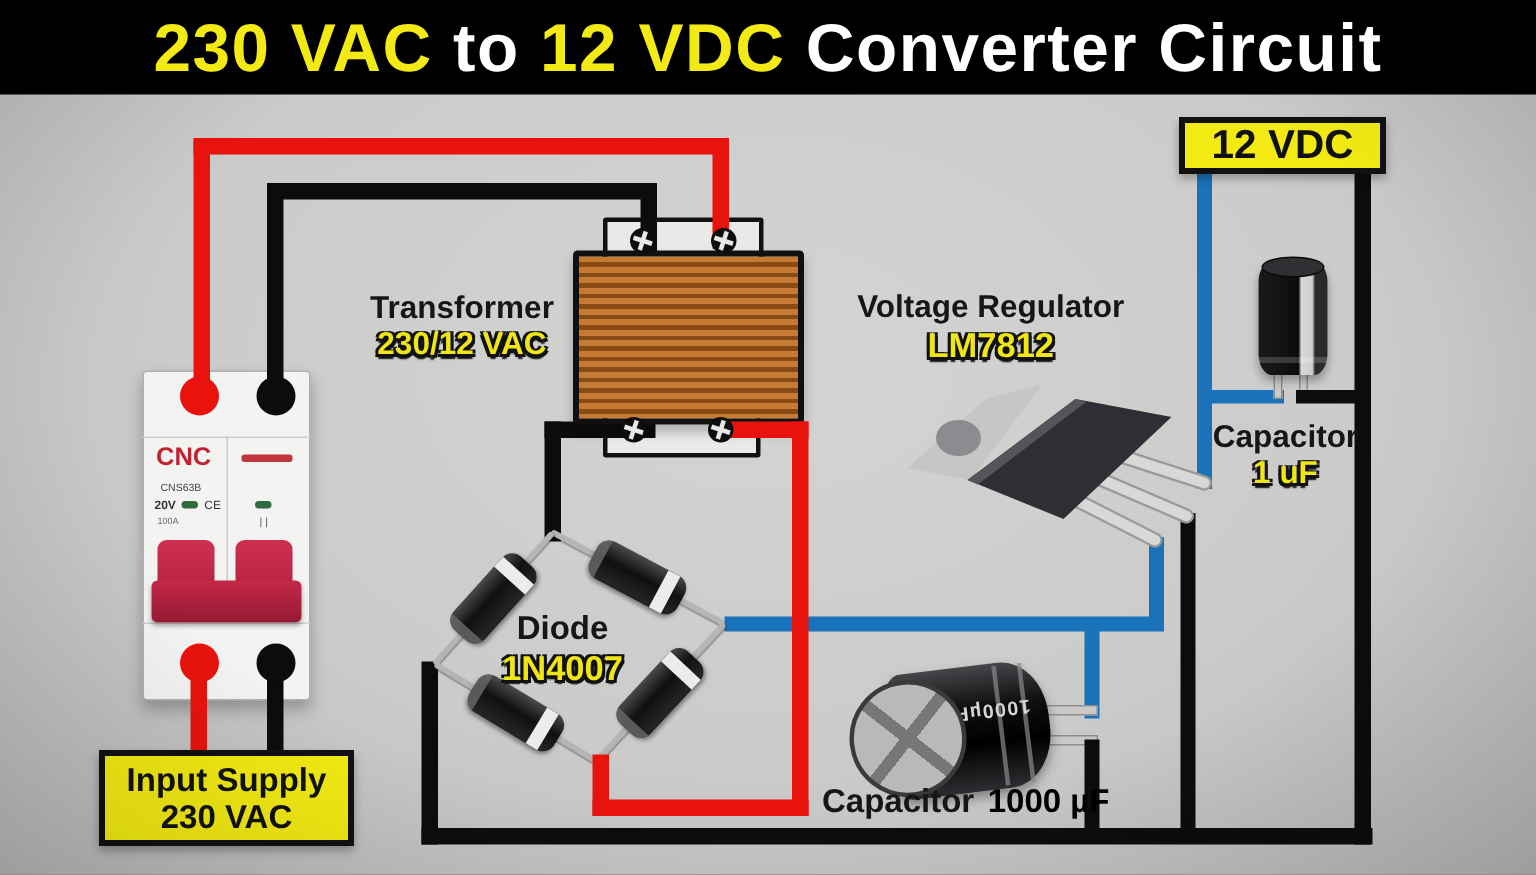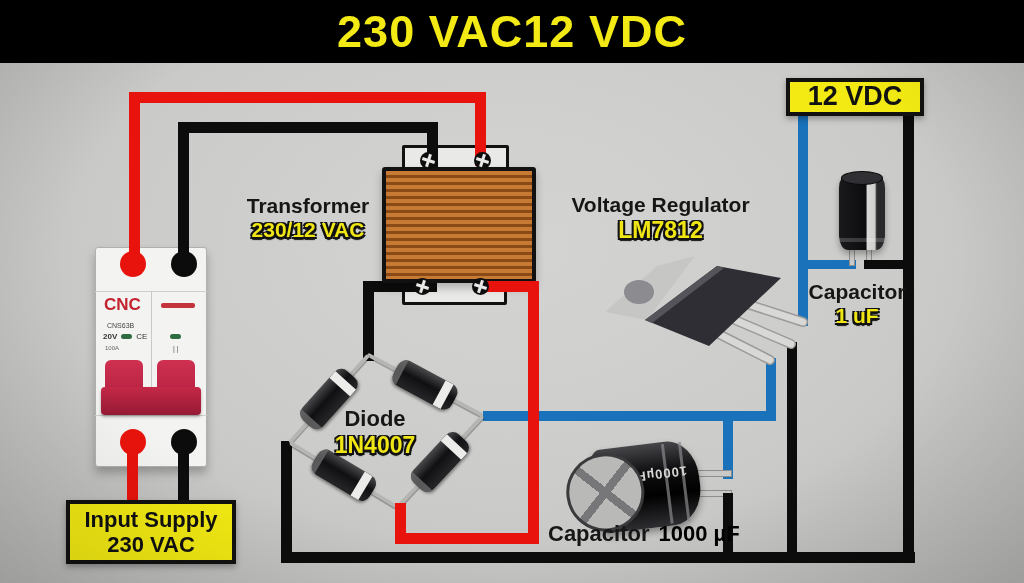--- a/index.html
+++ b/index.html
@@ -98,21 +98,23 @@
   .vignette{position:absolute;inset:0;z-index:10;pointer-events:none;
     background:radial-gradient(ellipse at 50% 45%, rgba(0,0,0,0) 62%, rgba(0,0,0,.14) 100%);}
 </style>
 </head>
 <body>
 
 <div class="stage">
 
   <div class="titlebar">
     <span class="t-yellow">230 VAC</span>
+      <span class="t-white"> to </span>
       <span class="t-yellow">12 VDC</span>
+      <span class="t-white"> Converter Circuit</span>
   </div>
 
   <div class="wire w-blue" style="left:483px;top:411px;width:293px;height:10px"></div>
   <div class="wire w-blue" style="left:766px;top:358px;width:10px;height:60px"></div>
   <div class="wire w-blue" style="left:723px;top:413px;width:10px;height:66px"></div>
   <div class="wire w-blue" style="left:798px;top:116px;width:10px;height:210px"></div>
   <div class="wire w-blue" style="left:798px;top:260px;width:58px;height:9px"></div>
 
   <div class="wire w-black" style="left:178px;top:124px;width:11px;height:146px"></div>
   <div class="wire w-black" style="left:178px;top:122px;width:259px;height:11px"></div>

